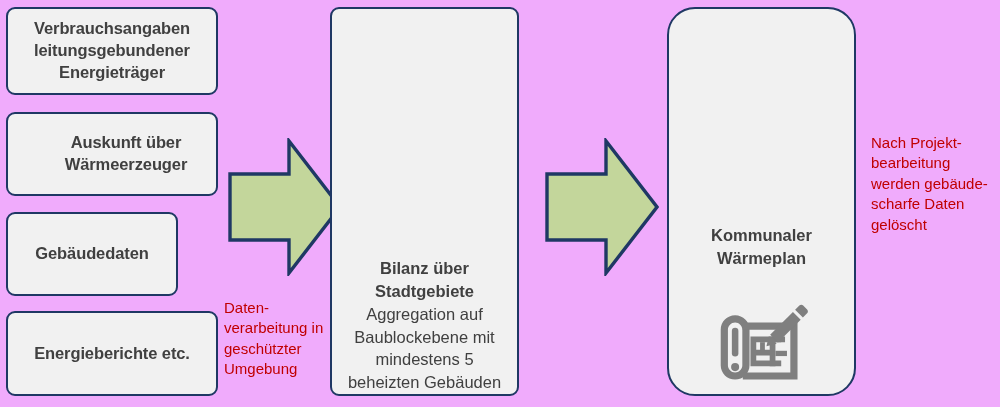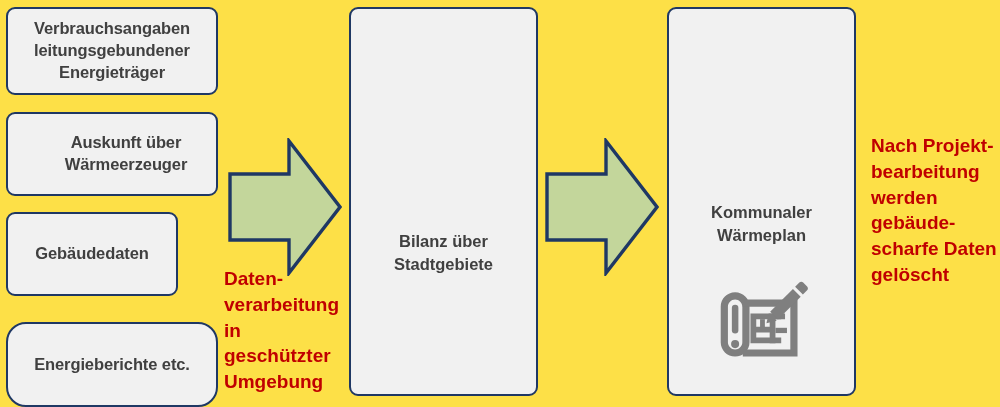--- a/index.html
+++ b/index.html
@@ -7,21 +7,21 @@
     padding: 0;
     background: #ffffff;
   }
   body {
     font-family: "Liberation Sans", sans-serif;
   }
   #canvas {
     position: relative;
     width: 1000px;
     height: 407px;
-    background: #fde047;
+    background: #f0abfc;
     overflow: hidden;
   }
 
   
   .box {
     position: absolute;
     box-sizing: border-box;
     background: #f1f1f1;
     border: 2.2px solid #1f3864;
     border-radius: 9px;
@@ -38,26 +38,26 @@
     line-height: 1.33;
     color: #404040;
     letter-spacing: -0.1px;
     padding: 0 8px;
   }
 
   
   .box-src1 { left: 6px;  top: 7px;   width: 212px; height: 88px; }
   .box-src2 { left: 6px;  top: 112px; width: 212px; height: 84px; padding-left: 28px; }
   .box-src3 { left: 6px;  top: 212px; width: 172px; height: 84px; }
-  .box-src4 { left: 6px;  top: 322px; width: 212px; height: 85px; border-radius: 20px; }
+  .box-src4 { left: 6px;  top: 311px; width: 212px; height: 85px; }
 
   
   .box-center {
-    left: 349px; top: 7px; width: 189px; height: 389px;
-    justify-content: center;
+    left: 330px; top: 7px; width: 189px; height: 389px;
+    justify-content: flex-end;
   }
   .center-inner {
     width: 100%;
     padding: 0 6px;
     box-sizing: border-box;
     margin-top: 102px;
   }
   .center-title {
     font-weight: bold;
     font-size: 16.5px;
@@ -74,21 +74,22 @@
   .center-sub-body {
     font-weight: normal;
     font-size: 16.5px;
     line-height: 1.38;
     color: #404040;
   }
 
   
   .box-right {
     left: 667px; top: 7px; width: 189px; height: 389px;
-    justify-content: center;
+    justify-content: flex-end;
+    border-radius: 28px;
   }
   .right-inner {
     width: 100%;
     box-sizing: border-box;
     margin-top: 169px;
     display: flex;
     flex-direction: column;
     align-items: center;
   }
   .right-title {
@@ -108,25 +109,25 @@
   .arrow {
     position: absolute;
   }
   .arrow-1 { left: 228px; top: 138px; width: 114px; height: 138px; }
   .arrow-2 { left: 545px; top: 138px; width: 114px; height: 138px; }
 
   
   .note {
     position: absolute;
     color: #c00000;
-    font-size: 19px;
+    font-size: 15px;
     line-height: 1.36;
-    font-weight: bold;
+    font-weight: normal;
   }
-  .note-left  { left: 224px; top: 266px; width: 124px; }
+  .note-left  { left: 224px; top: 298px; width: 124px; }
   .note-right { left: 871px; top: 133px; width: 128px; }
 </style>
 </head>
 <body>
 
 <div id="canvas">
 
   <div class="box box-src1">
     <div class="box-label">Verbrauchsangaben leitungsgebundener Energieträger</div>
   </div>
@@ -143,20 +144,21 @@
     <div class="box-label">Energieberichte etc.</div>
   </div>
 
   <svg class="arrow arrow-1" viewBox="0 0 114 138">
     <polygon points="2,36 61,36 61,3 112,69 61,135 61,102 2,102" fill="#c3d69b" stroke="#1f3864" stroke-width="3.4" stroke-linejoin="miter"></polygon>
   </svg>
 
   <div class="box box-center">
     <div class="center-inner">
       <div class="center-title">Bilanz über Stadtgebiete</div>
+      <div class="center-sub-body">Aggregation auf Baublockebene mit mindestens 5 beheizten Gebäuden</div>
     </div>
   </div>
 
   <svg class="arrow arrow-2" viewBox="0 0 114 138">
     <polygon points="2,36 61,36 61,3 112,69 61,135 61,102 2,102" fill="#c3d69b" stroke="#1f3864" stroke-width="3.4" stroke-linejoin="miter"></polygon>
   </svg>
 
   <div class="box box-right">
     <div class="right-inner">
       <div class="right-title">Kommunaler Wärmeplan</div>

